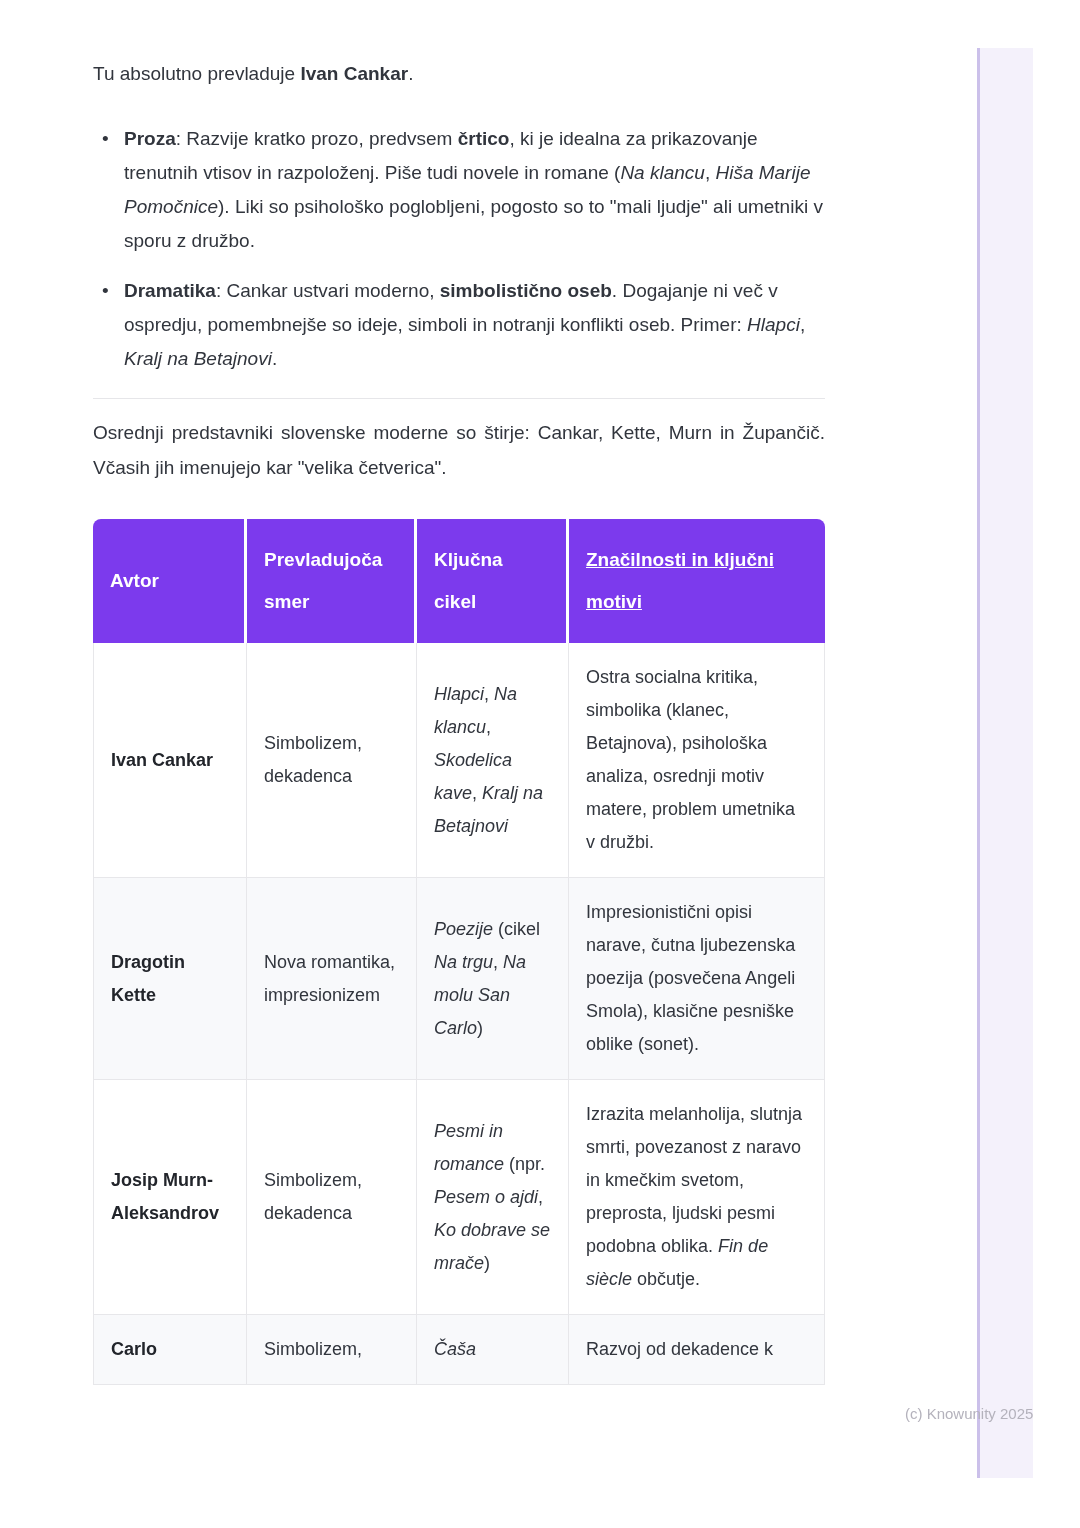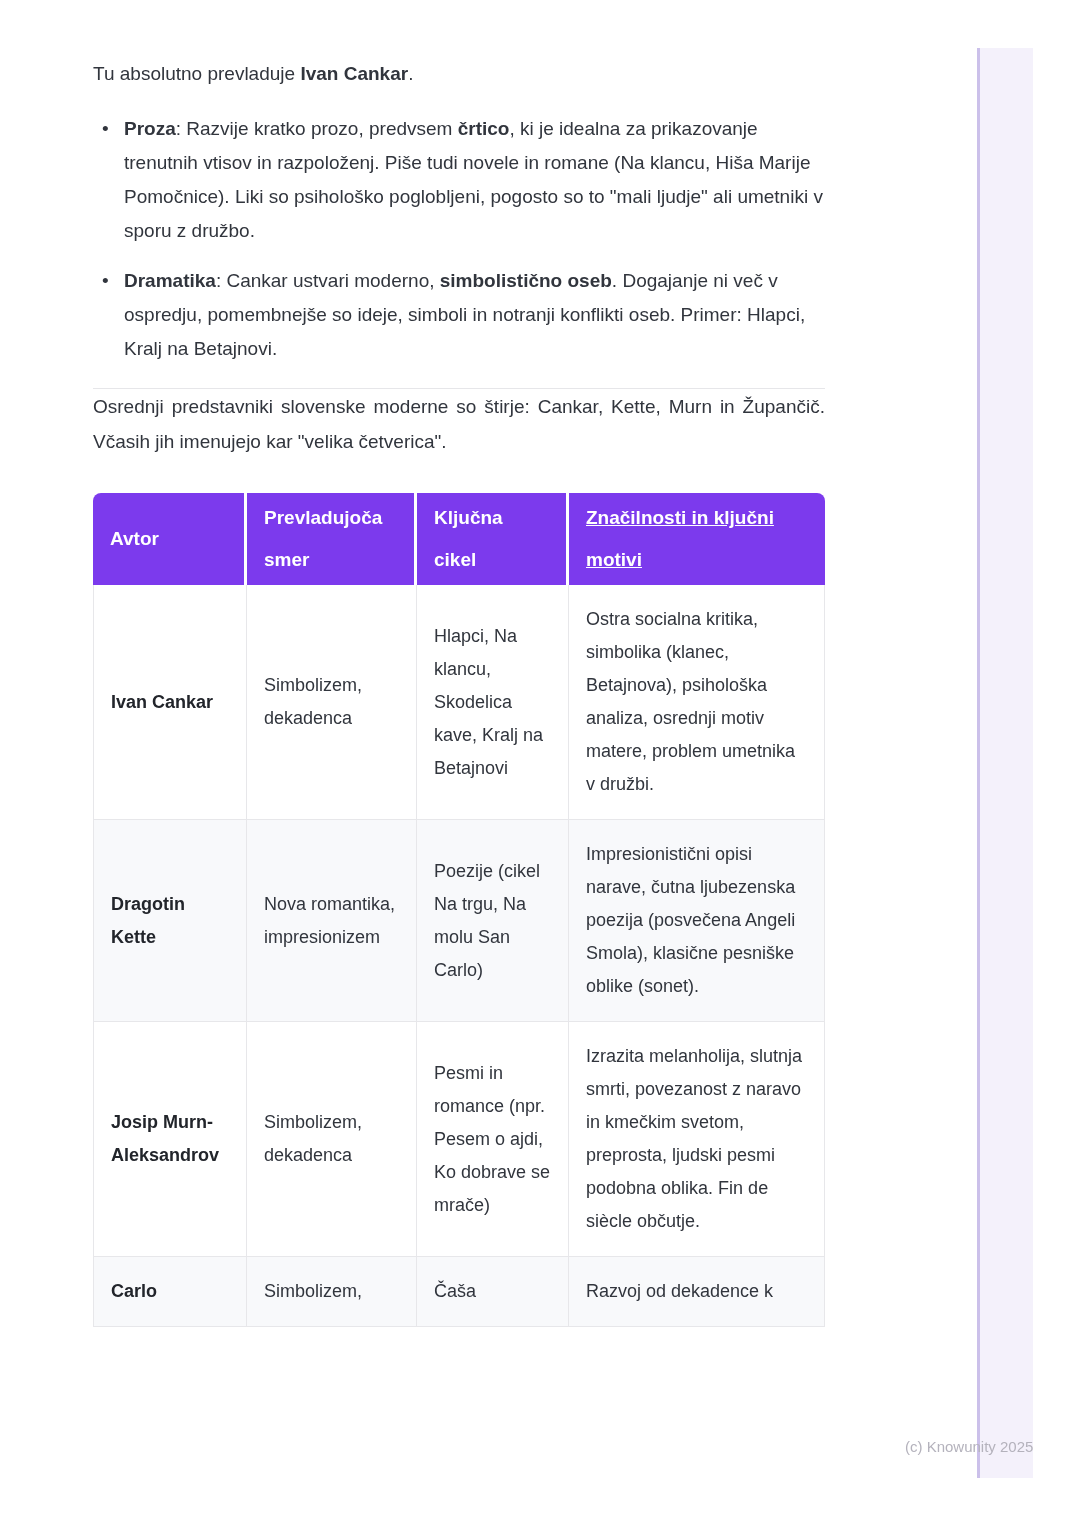--- a/index.html
+++ b/index.html
@@ -26,85 +26,85 @@
   }
   .side-strip{
     position:absolute;
     left:977px;top:48px;
     width:56px;height:1430px;
     background:var(--strip-bg);
     border-left:3px solid var(--strip-border);
   }
   .watermark{
     position:absolute;
-    left:905px;top:1438px;
+    left:905px;top:1405px;
     font-size:15px;
     color:var(--watermark);
     white-space:nowrap;
     z-index:2;
   }
   .content{
     position:absolute;
     left:93px;top:57px;
     width:732px;
   }
   .intro{
     font-size:19px;line-height:34px;
-    margin:0 0 21px 0;
+    margin:0 0 31px 0;
   }
   ul.bullets{
     list-style:none;
     margin:0;padding:0;
   }
   li.bullet{
     position:relative;
     padding-left:31px;
     font-size:19px;line-height:34px;
     margin-bottom:16px;
   }
   .bullet-dot{
     position:absolute;left:9px;top:0;
   }
   .b{font-weight:700;}
-  .i{}
+  .i{font-style:italic;}
   hr.divider{
     border:none;
     border-top:1px solid var(--divider);
     margin:22px 0 0 0;
   }
   h2.section-heading{
     color:var(--heading);
     font-size:29px;line-height:34px;
     font-weight:700;
     margin:36px 0 24px 0;
   }
   p.lead{
     font-size:19px;line-height:35px;
     text-align:justify;
-    margin:0 0 34px 0;
+    margin:16px 0 34px 0;
   }
   .table-clip{
     height:902px;
     overflow:hidden;
   }
   table.authors{
     border-collapse:separate;
     border-spacing:0;
     width:732px;
     table-layout:fixed;
   }
   table.authors thead th{
     background:var(--header-bg);
     color:#ffffff;
     font-size:19px;
     font-weight:700;
     text-align:left;
     vertical-align:middle;
     line-height:42px;
-    padding:4px 17px;
+    padding:20px 17px;
     border-right:3px solid #ffffff;
     margin-left:40px;
   }
   table.authors thead th:last-child{border-right:none;text-decoration:underline;}
   table.authors thead th:first-child{border-top-left-radius:8px;}
   table.authors thead th:last-child{border-top-right-radius:8px;}
   table.authors td{
     vertical-align:middle;
     font-size:18px;
     line-height:33px;

